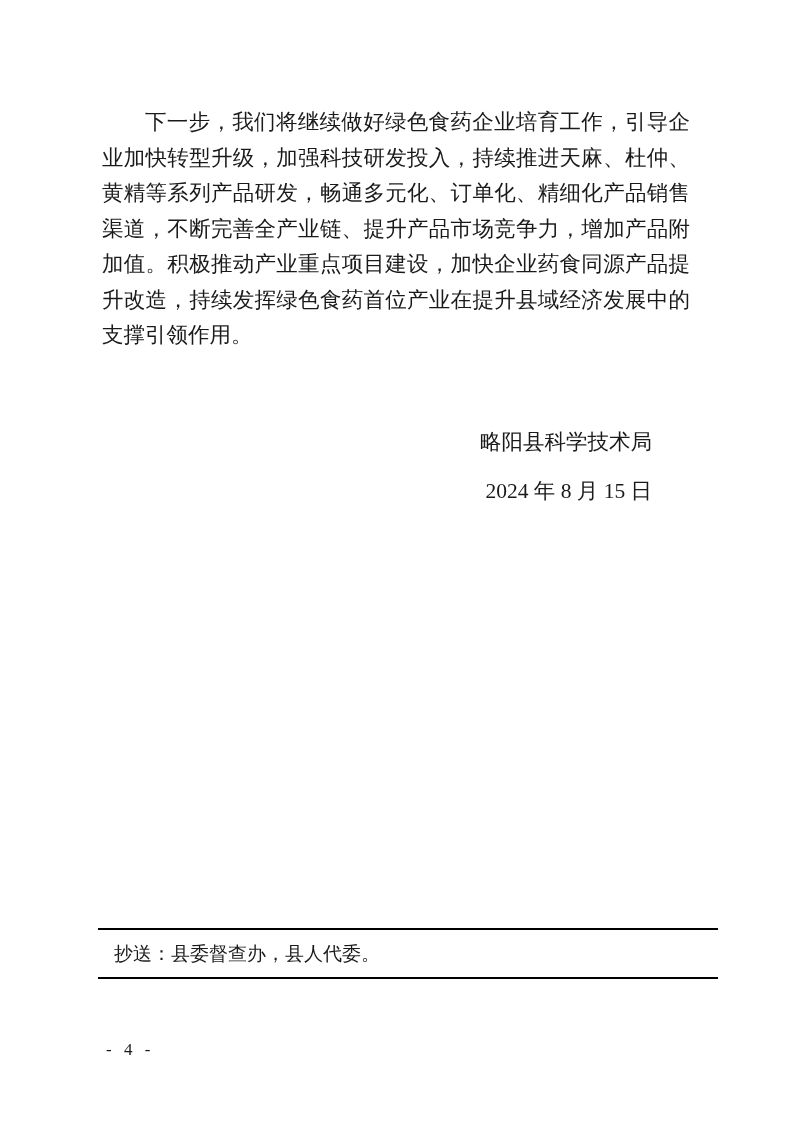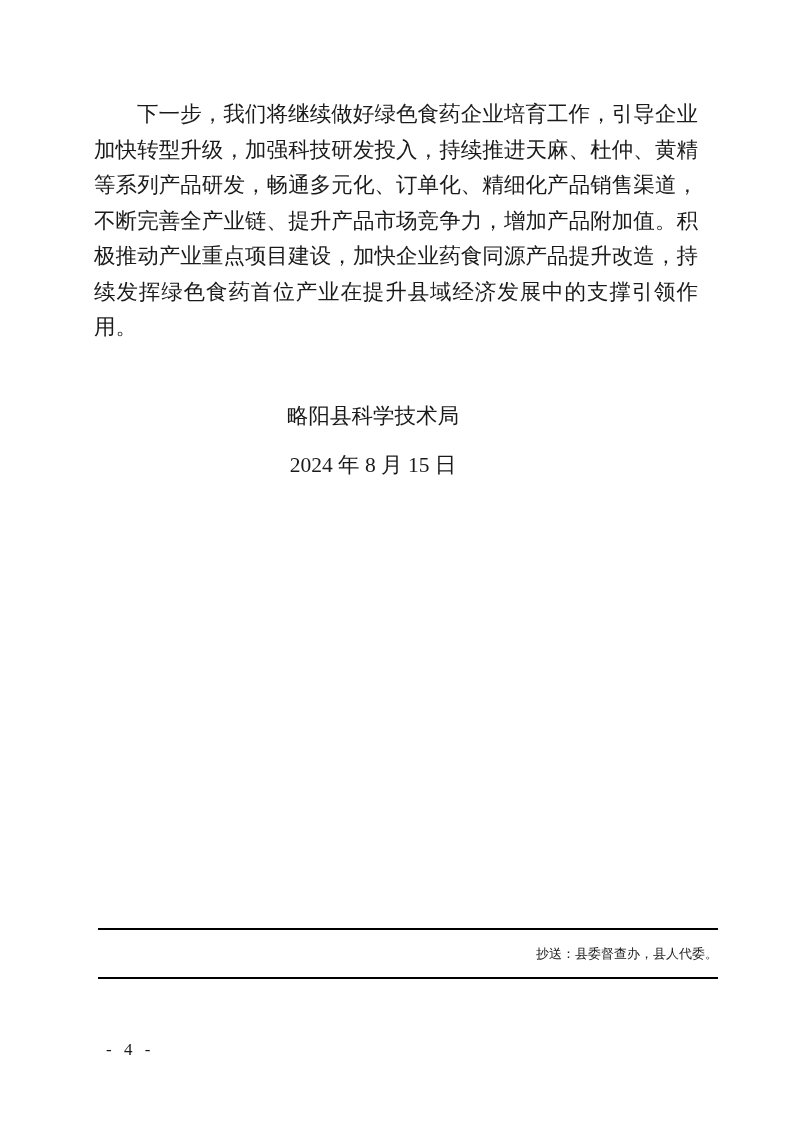--- a/index.html
+++ b/index.html
@@ -20,49 +20,48 @@
     position: absolute;
     left: 94px;
     top: 97px;
     width: 604px;
     font-size: 21.5px;
     line-height: 35.5px;
     text-align: justify;
     text-justify: inter-ideograph;
   }
   .para {
-    margin: 0;
+    margin: 8px;
     text-indent: 2em;
   }
   .signature {
-    margin-top: 53px;
-    text-align: center;
+    margin-top: 71px;
+    text-align: right;
     padding-right: 46px;
   }
   .sig-org { margin: 0; }
   .sig-date { margin: 14px 0 0 0; }
   .handler {
     margin: 42px 0 0 0;
     text-indent: 2em;
     text-align: left;
   }
   .cc-block {
     position: absolute;
     left: 98px;
     top: 928px;
     width: 620px;
     border-top: 2px solid #000000;
     border-bottom: 2px solid #000000;
     padding: 10px 0 9px 0;
   }
   .cc-line {
-    font-size: 13px;
+    font-size: 19px;
     line-height: 28px;
     padding-left: 16px;
-    text-align: right;
   }
   .page-number {
     position: absolute;
     left: 106px;
     top: 1040px;
     font-size: 17px;
     letter-spacing: 4px;
     color: #1a1a1a;
   }
 </style>

